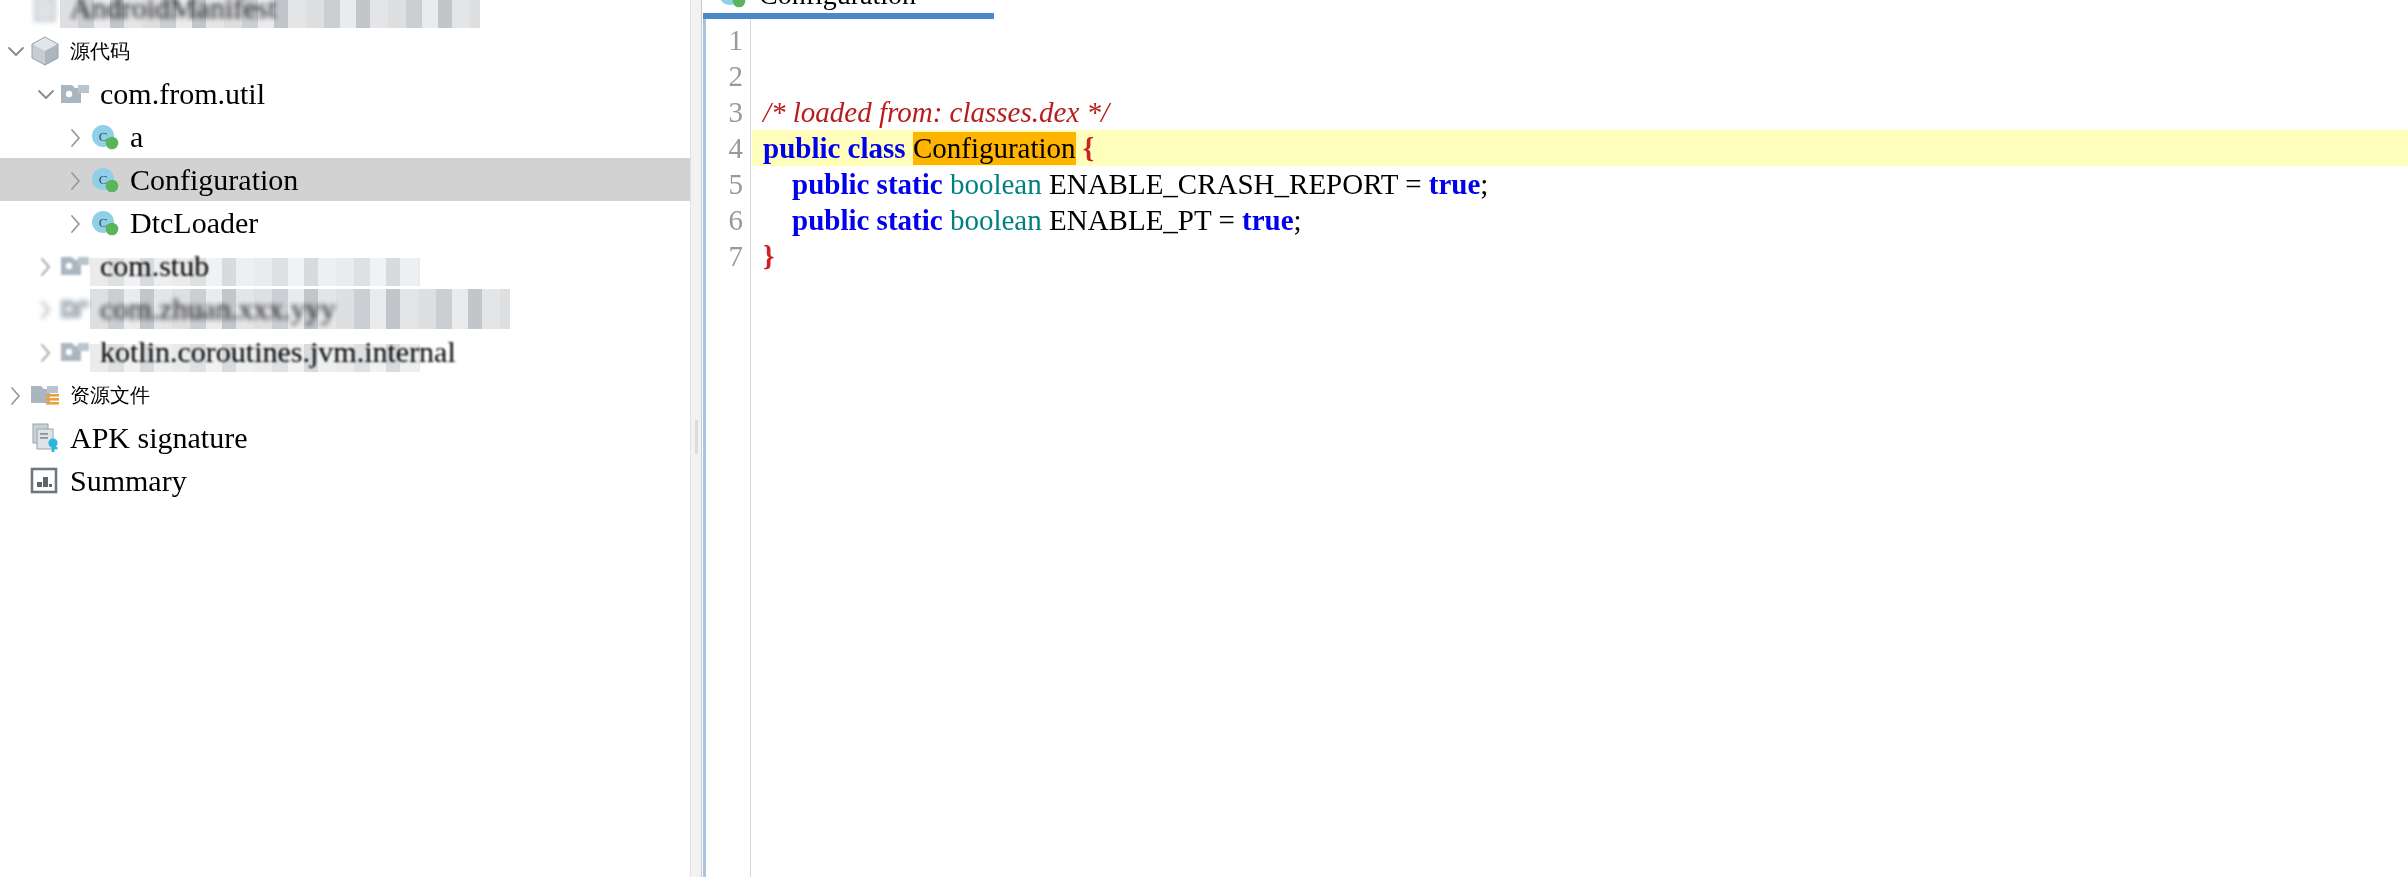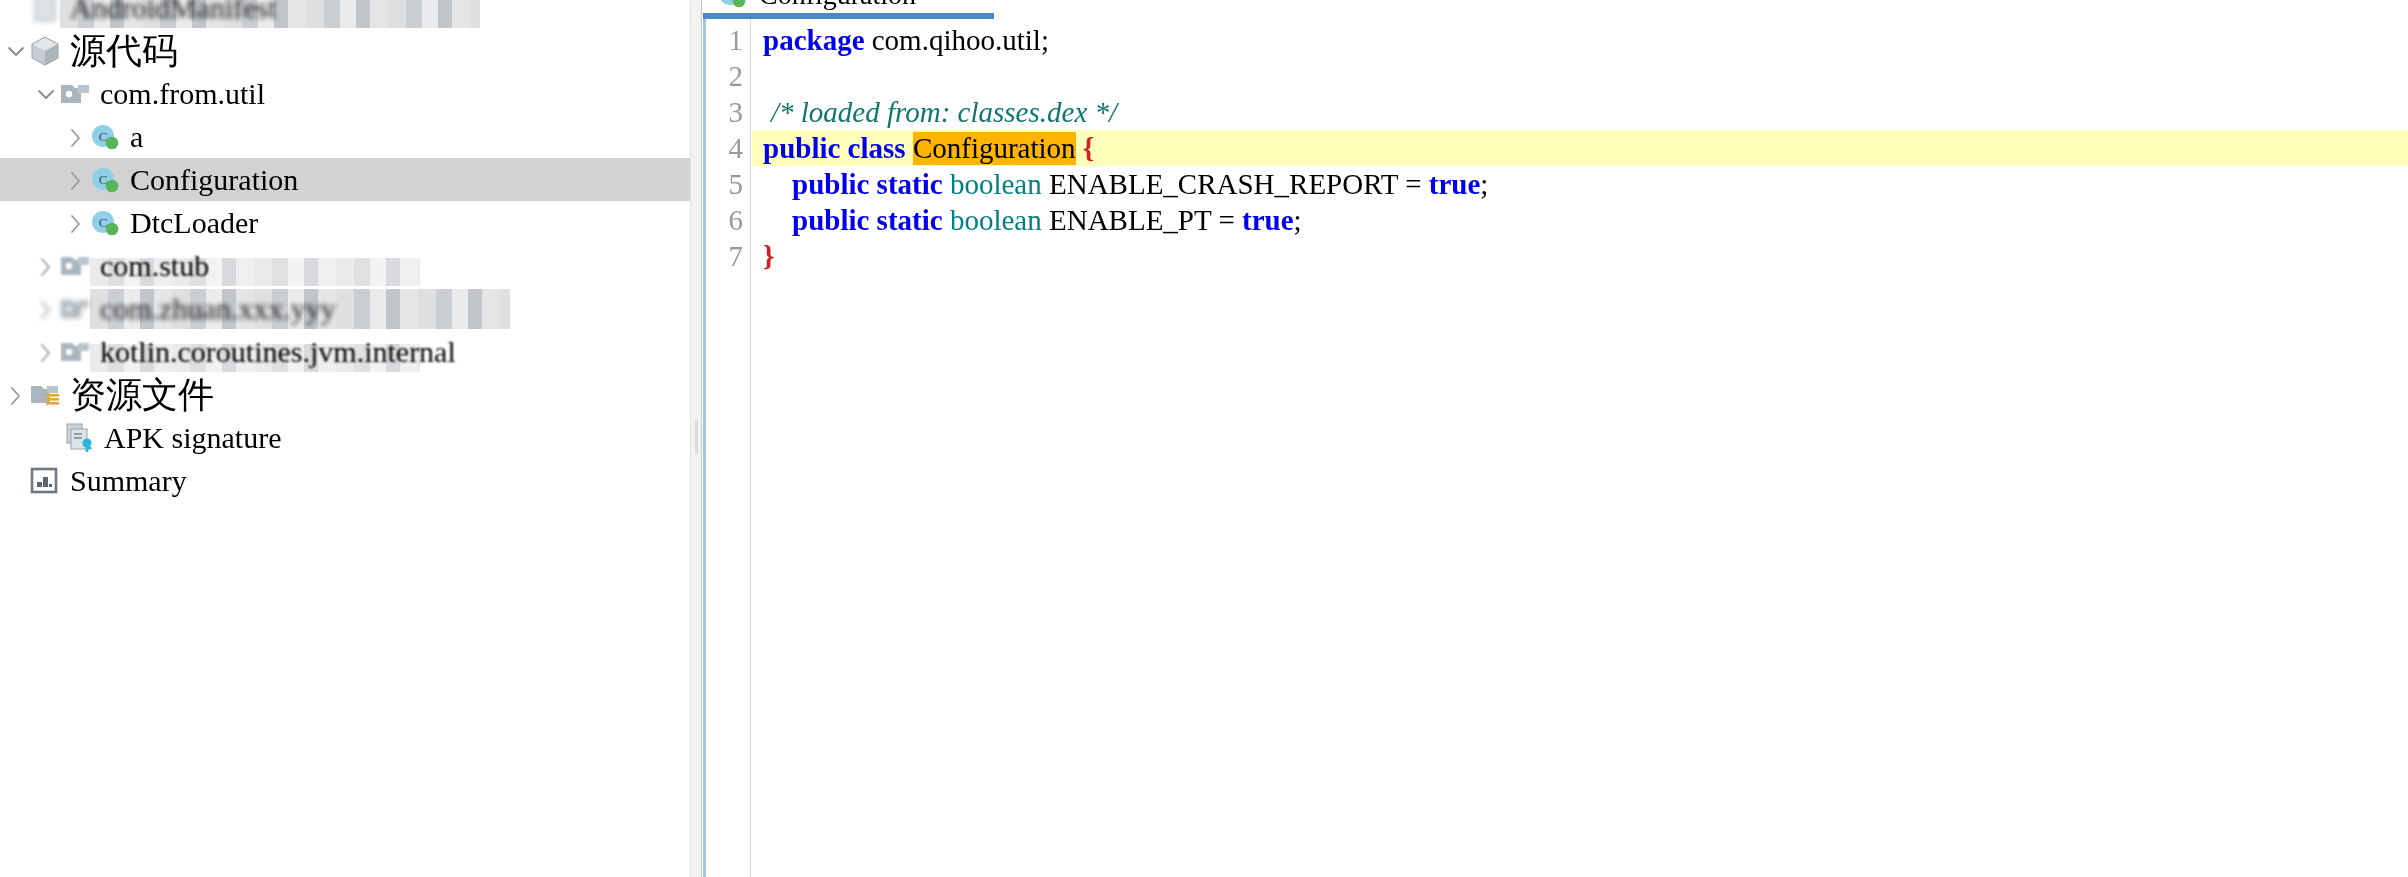--- a/index.html
+++ b/index.html
@@ -53,21 +53,21 @@
     height: 34px;
     position: relative;
     display: inline-block;
     margin-right: 8px;
   }
   .tree-label {
     font-size: 30px;
     line-height: 1;
     letter-spacing: 0px;
   }
-  .tree-label.cjk { font-size: 36px; }
+  .tree-label.cjk { font-size: 20px; }
   
   .redact-soft { filter: blur(1.2px); }
   .redact-hard {
     filter: blur(2.4px) contrast(0.92);
     opacity: .95;
   }
   .pixel-mask {
     position: absolute;
     pointer-events: none;
     background-repeat: repeat;
@@ -169,21 +169,21 @@
   .hl-row {
     position: absolute;
     left: 49px;
     top: 0;
     right: 0;
     height: 36px;
     background: #ffffbb;
   }
   .kw   { color: #0000ee; font-weight: bold; }
   .typ  { color: #008080; font-weight: normal; }
-  .cmt  { color: #0f766e; font-style: italic; margin-left: 8px; }
+  .cmt  { color: #b91c1c; font-style: italic; }
   .pln  { color: #000000; }
   .brc  { color: #cc2222; font-weight: bold; }
   .opr  { color: #000000; }
   .match{ background: #ffb400; color: #000000; }
 </style>
 </head>
 <body>
 
 <div id="app">
 
@@ -324,21 +324,21 @@
           </span>
           <span class="tree-icon"><svg width="34" height="34" viewBox="0 0 34 34">
               <path d="M3 8 L13 8 L16 11 L22 11 L22 25 L3 25 Z" fill="#aab6bf"></path>
               <rect x="19" y="8" width="11" height="7" fill="#b9c4cc"></rect>
               <rect x="18" y="16" width="13" height="2.6" fill="#e8a33d"></rect>
               <rect x="18" y="20" width="13" height="2.6" fill="#e8a33d"></rect>
               <rect x="18" y="24" width="13" height="2.6" fill="#e8a33d"></rect>
             </svg></span>
           <span class="tree-label cjk">资源文件</span>
         </div>
-        <div class="tree-row" style="position: absolute; left: 8px; right: 0px; top: 416px; padding-left: 26px;">
+        <div class="tree-row" style="position: absolute; left: 0px; right: 0px; top: 416px;">
           <span style="display: inline-block; width: 2px; min-width: 2px;"></span>
           <span class="chev none"></span>
           <span class="tree-icon"><svg width="34" height="34" viewBox="0 0 34 34">
               <rect x="5" y="3" width="15" height="19" fill="#c9d2d8" stroke="#9aa4ac" stroke-width="1"></rect>
               <rect x="9" y="8" width="16" height="20" fill="#dde4e9" stroke="#9aa4ac" stroke-width="1"></rect>
               <rect x="12" y="12" width="8" height="1.8" fill="#8b959c"></rect>
               <rect x="12" y="16" width="8" height="1.8" fill="#8b959c"></rect>
               <circle cx="25" cy="22" r="4.6" fill="#29b6d8"></circle>
               <rect x="23.6" y="22" width="2.8" height="9" fill="#29b6d8"></rect>
               <rect x="26" y="26" width="3.6" height="2.4" fill="#29b6d8"></rect>
@@ -373,21 +373,21 @@
           </svg></span>
       <span>Configuration</span>
     </div>
     <div id="tab-underline"></div>
 
     <div id="editor-left-border"></div>
     <div id="gutter"></div>
     <div id="gutter-line"></div>
 
     <div id="code-rows">
-        <div class="code-line" style="position: absolute; left: 0px; right: 0px; top: 0px;"><span class="lineno">1</span><span class="linetext"><span class="kw">package</span><span class="pln"> </span><span class="pln">com.qihoo.util;</span></span></div>
+        <div class="code-line" style="position: absolute; left: 0px; right: 0px; top: 0px;"><span class="lineno">1</span></div>
         <div class="code-line" style="position: absolute; left: 0px; right: 0px; top: 36px;"><span class="lineno">2</span><span class="linetext"></span></div>
         <div class="code-line" style="position: absolute; left: 0px; right: 0px; top: 72px;"><span class="lineno">3</span><span class="linetext"><span class="cmt">/* loaded from: classes.dex */</span></span></div>
         <div class="code-line" style="position: absolute; left: 0px; right: 0px; top: 108px;"><div class="hl-row"></div><span class="lineno">4</span><span class="linetext"><span class="kw">public class</span><span class="pln"> </span><span class="match">Configuration</span><span class="pln"> </span><span class="brc">{</span></span></div>
         <div class="code-line" style="position: absolute; left: 0px; right: 0px; top: 144px;"><span class="lineno">5</span><span class="linetext"><span class="pln">    </span><span class="kw">public static</span><span class="pln"> </span><span class="typ">boolean</span><span class="pln"> ENABLE_CRASH_REPORT </span><span class="opr">=</span><span class="pln"> </span><span class="kw">true</span><span class="pln">;</span></span></div>
         <div class="code-line" style="position: absolute; left: 0px; right: 0px; top: 180px;"><span class="lineno">6</span><span class="linetext"><span class="pln">    </span><span class="kw">public static</span><span class="pln"> </span><span class="typ">boolean</span><span class="pln"> ENABLE_PT </span><span class="opr">=</span><span class="pln"> </span><span class="kw">true</span><span class="pln">;</span></span></div>
         <div class="code-line" style="position: absolute; left: 0px; right: 0px; top: 216px;"><span class="lineno">7</span><span class="linetext"><span class="brc">}</span></span></div>
       </div>
   </div>
 
 </div>

